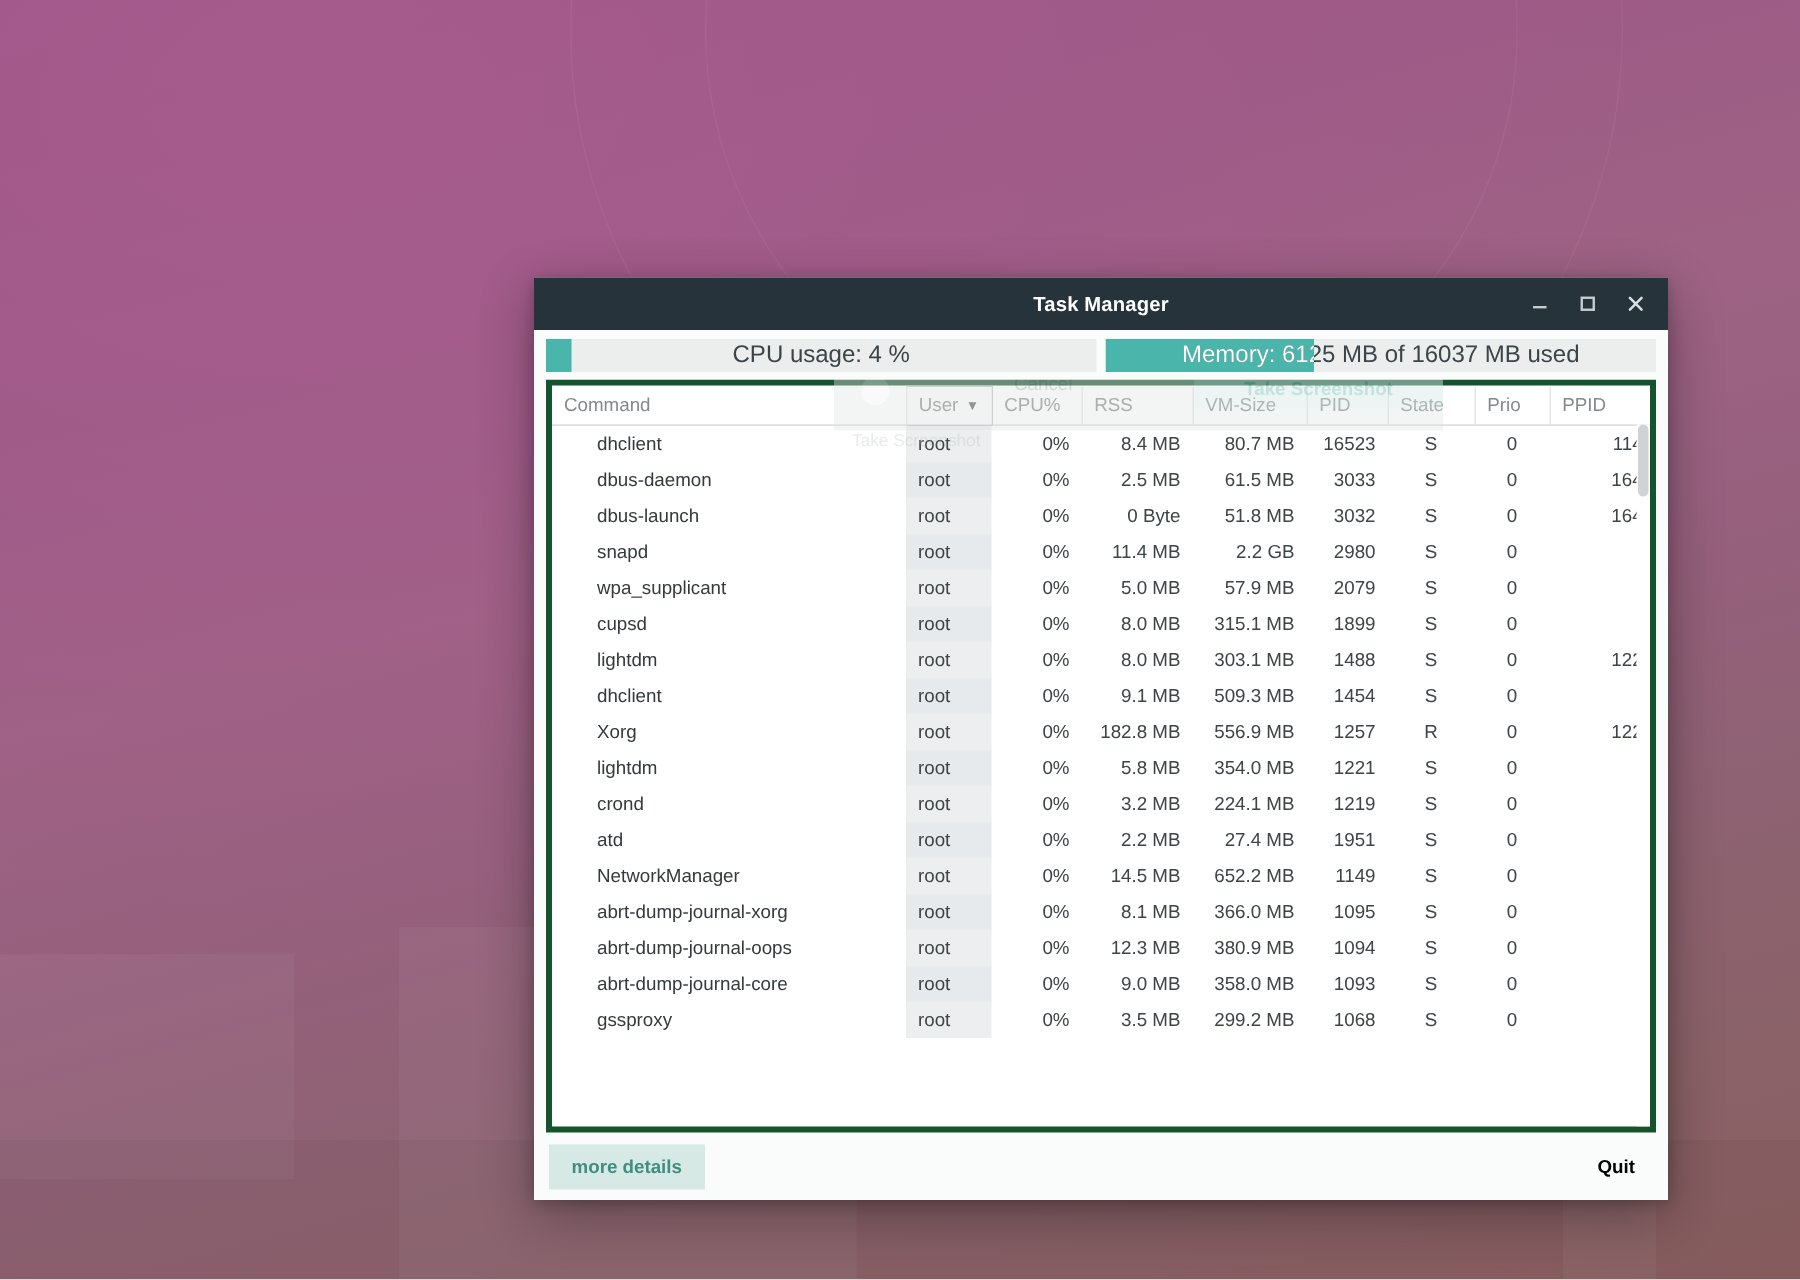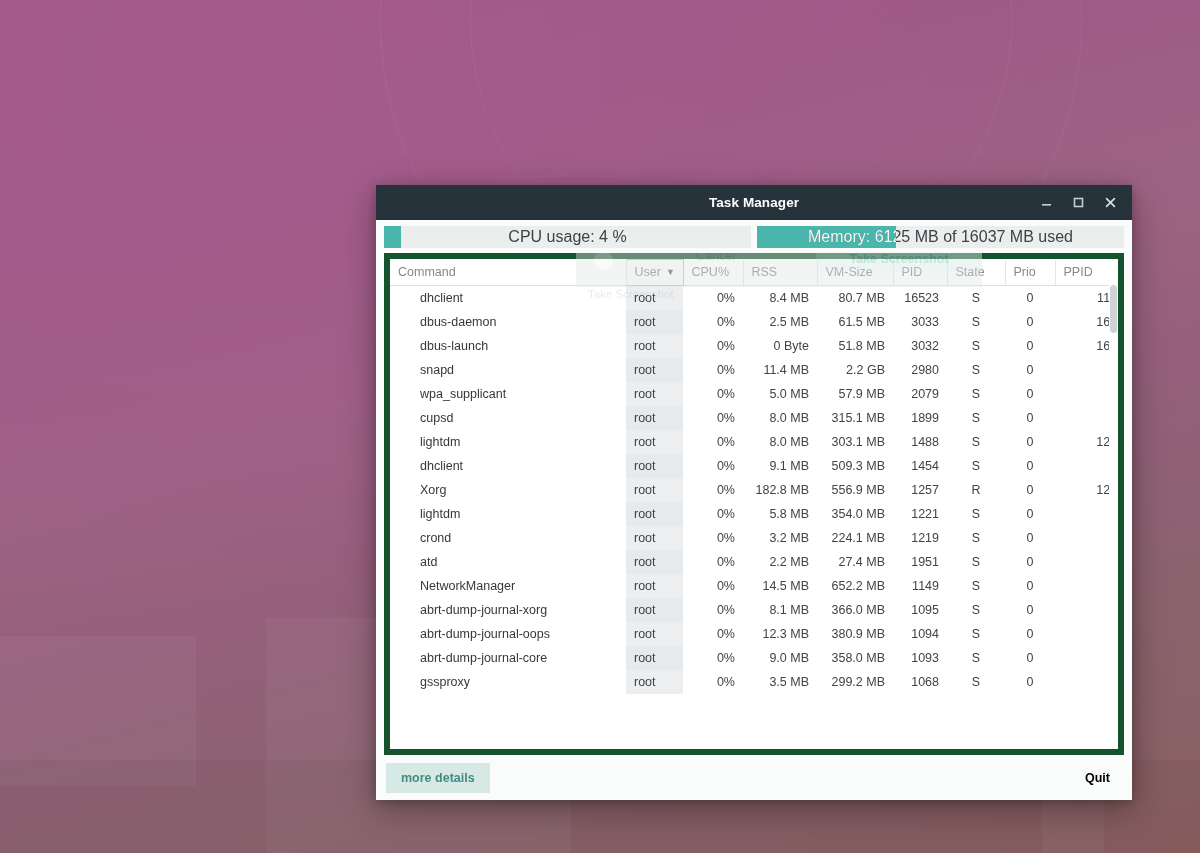--- a/index.html
+++ b/index.html
@@ -33,21 +33,21 @@
   }
   #desktop .wp-swirl {
     position: absolute;
     border-radius: 50%;
     border: 1px solid rgba(255,255,255,0.05);
   }
 
   
   #taskmanager-window {
     position: absolute;
-    left: 376px;
+    left: 356px;
     top: 185px;
     width: 756px;
     height: 615px;
     box-shadow: 0 10px 34px rgba(0,0,0,0.33), 0 2px 9px rgba(0,0,0,0.22);
     display: flex;
     flex-direction: column;
     background: #fafbfb;
   }
 
   .titlebar {
@@ -193,21 +193,21 @@
     left: 12px; top: 41px;
     font-size: 11.5px;
     color: rgba(172,178,181,0.55);
   }
 
   
   .table-wrap {
     flex: 1;
     margin: 0 8px;
     background: #ffffff;
-    border: 6px solid #14532d;
+    border: 4px solid #14532d;
     position: relative;
     overflow: hidden;
     display: flex;
     flex-direction: column;
   }
   table.proc {
     width: 100%;
     border-collapse: collapse;
     table-layout: fixed;
     font-size: 12.5px;

